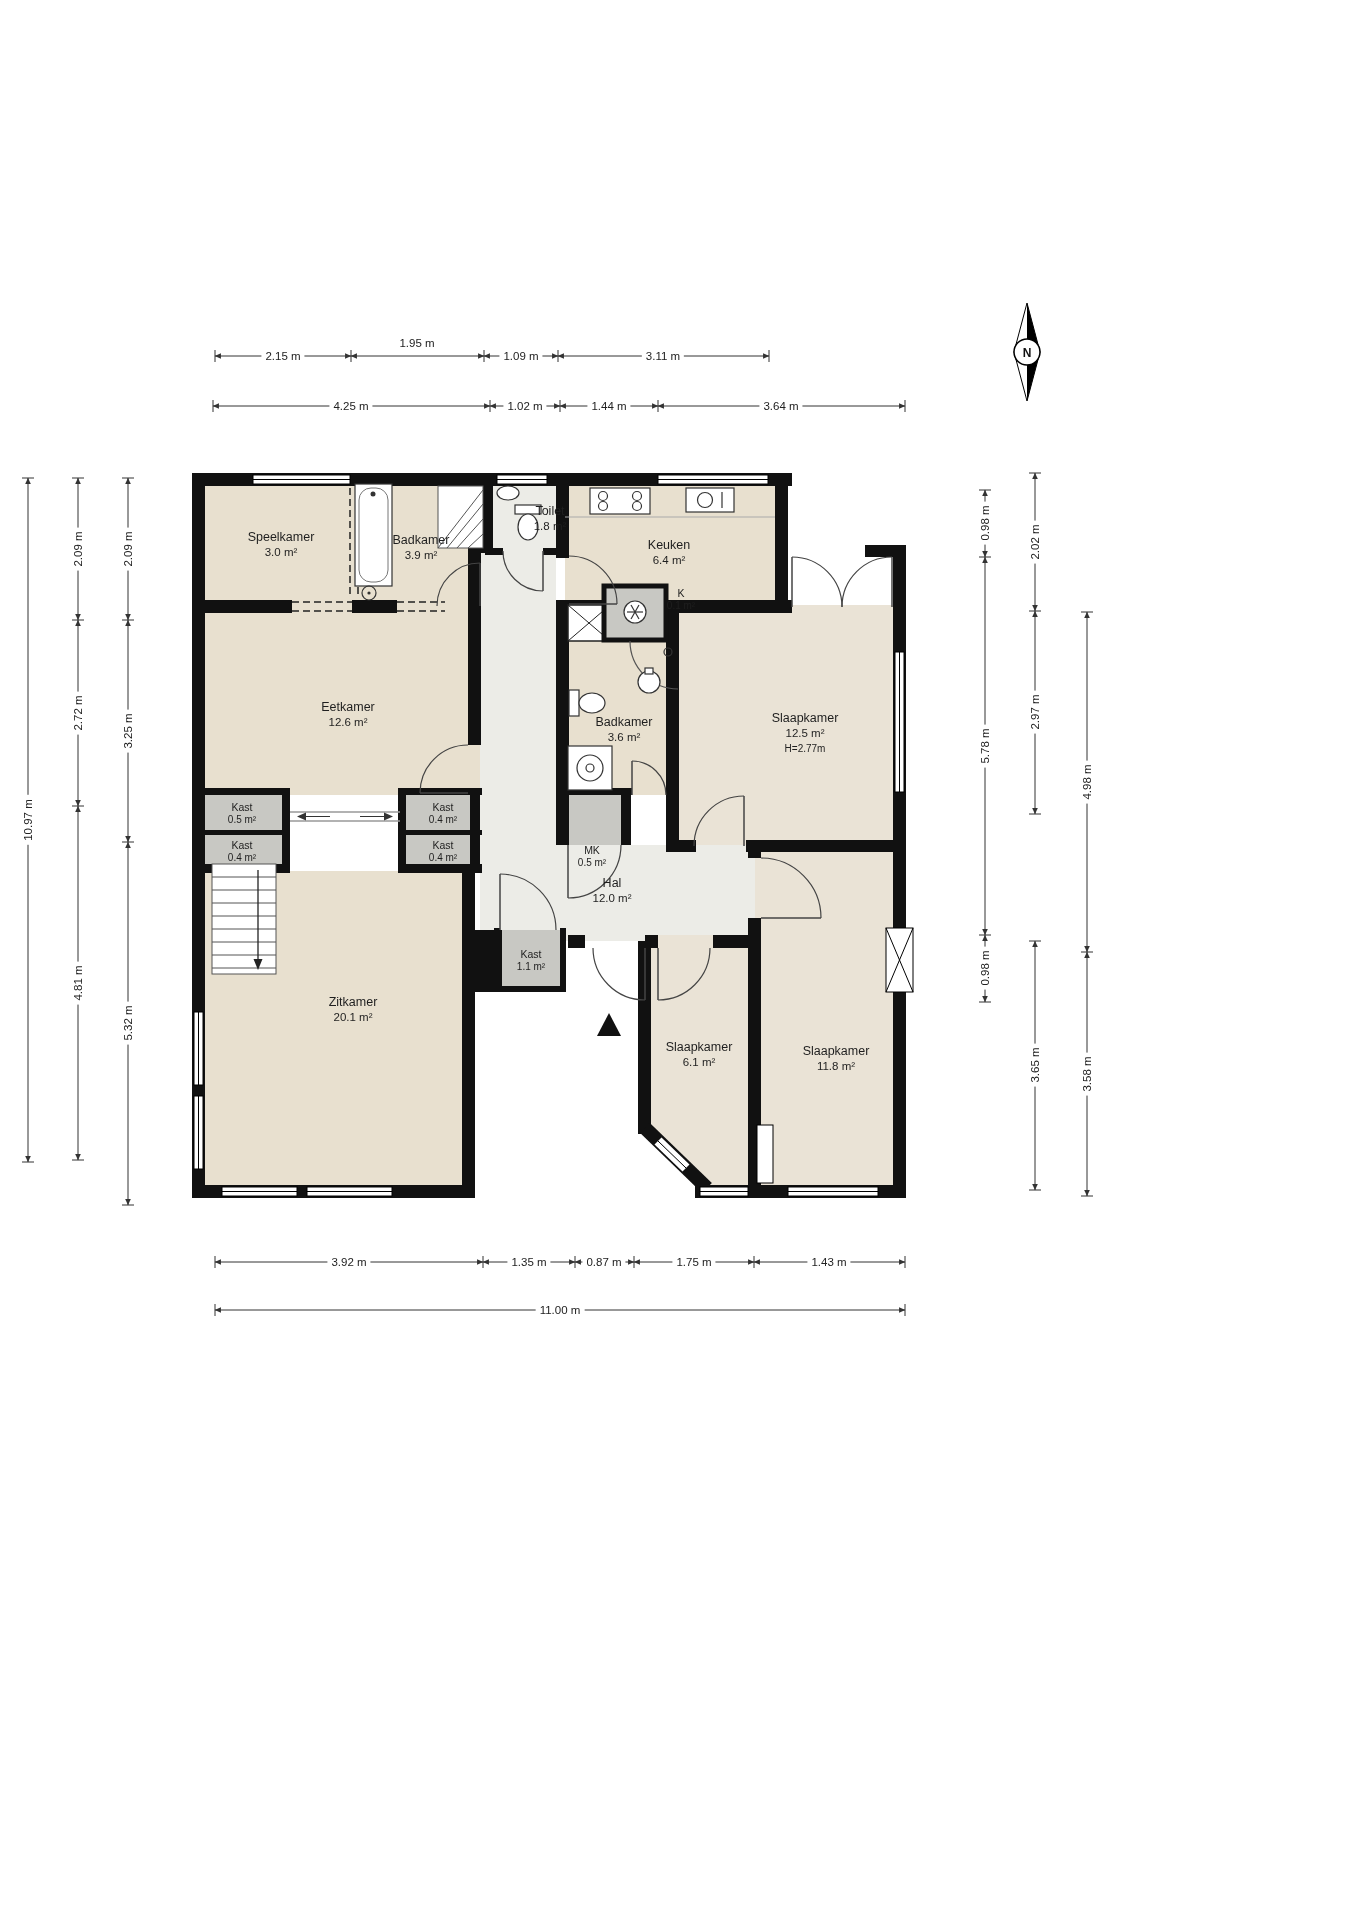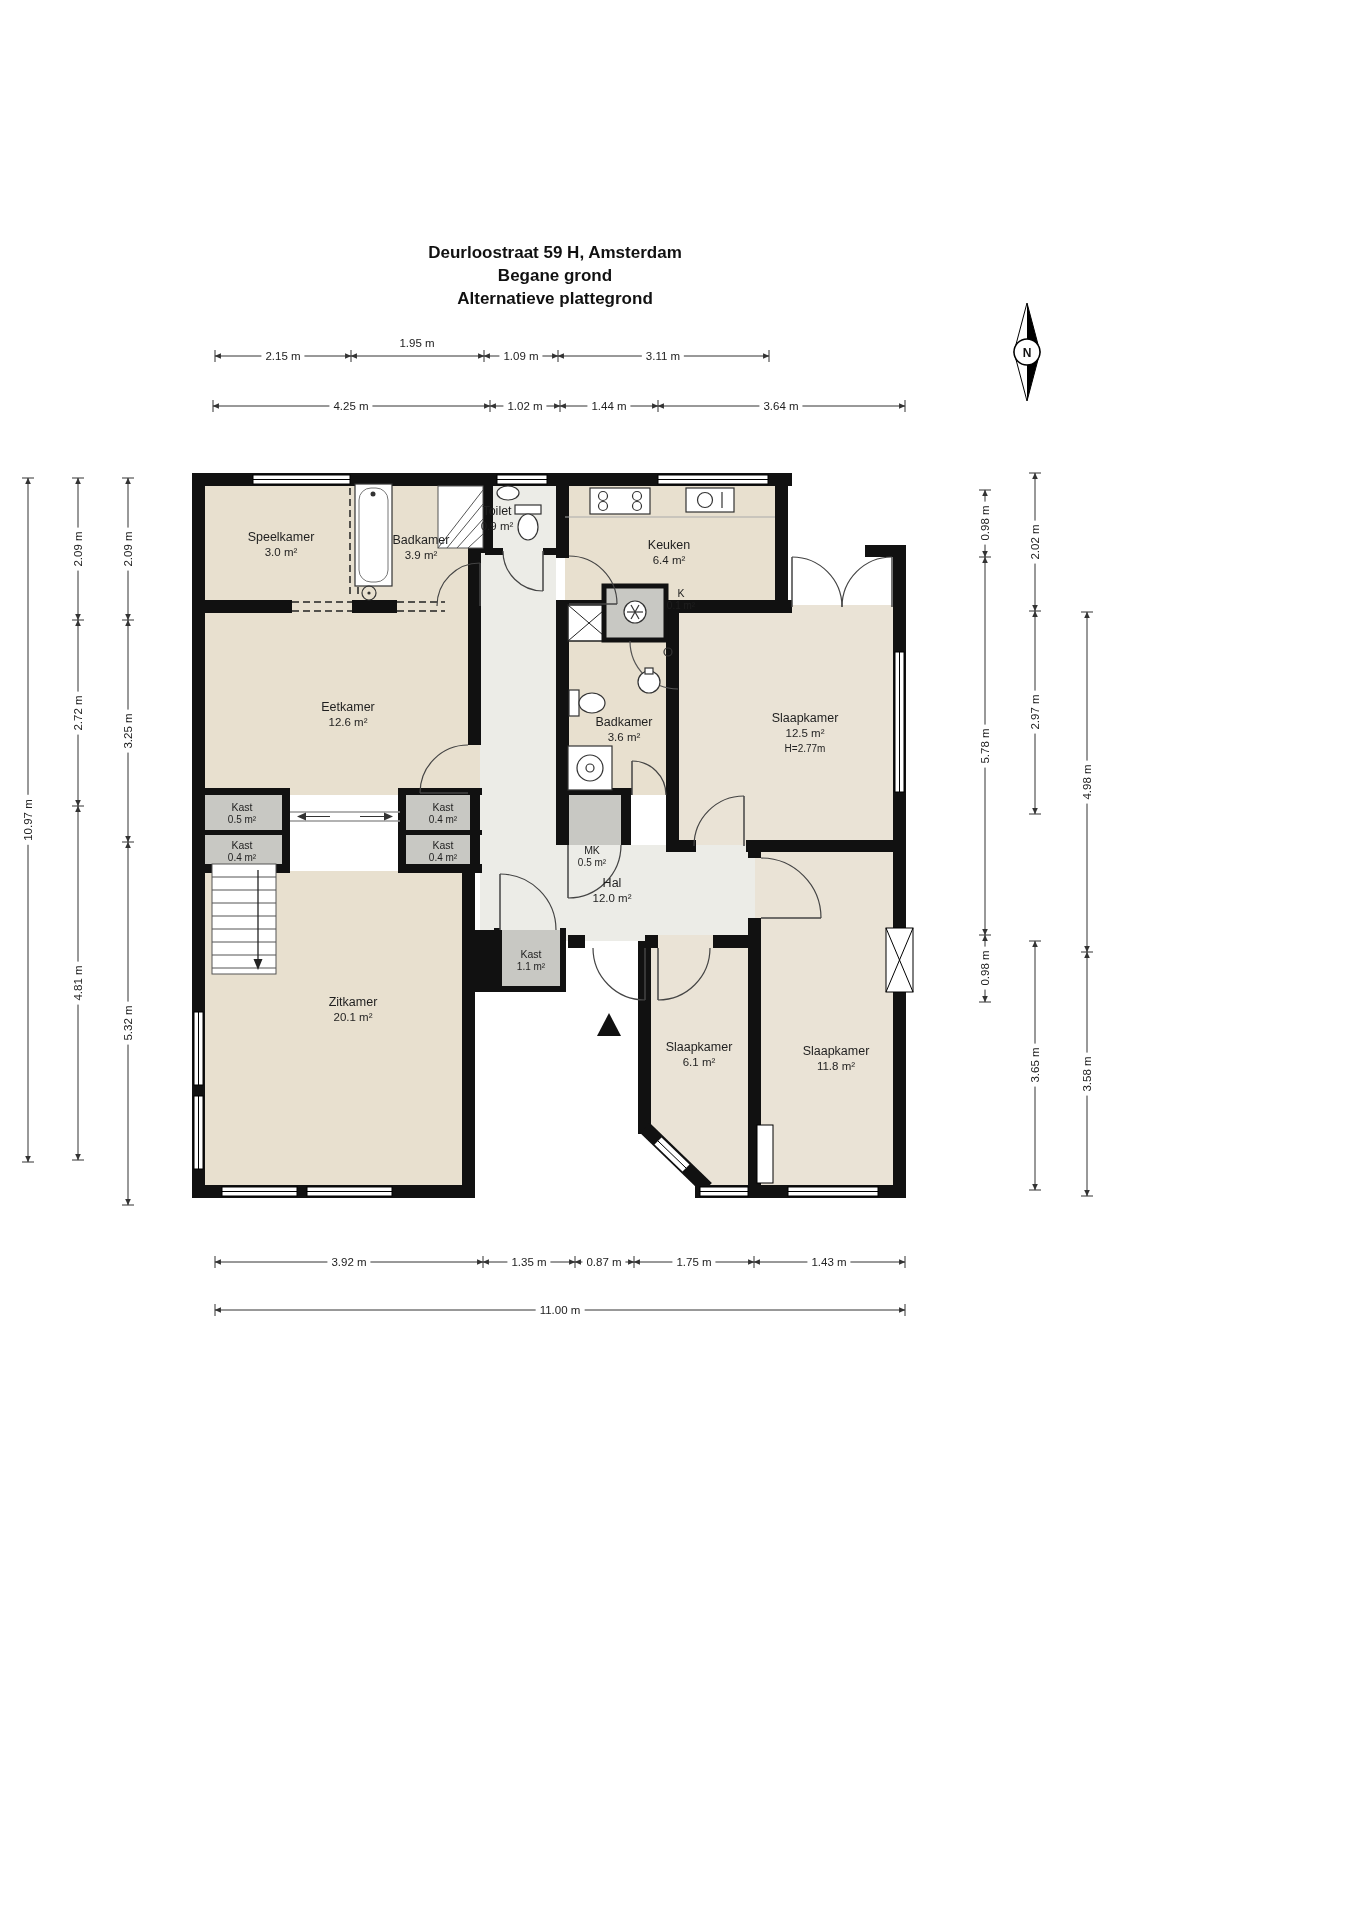--- a/index.html
+++ b/index.html
@@ -335,39 +335,34 @@
       </g>
     </g>
 
     <g>
       <polygon points="1027,303 1040,352 1027,401 1014,352" fill="#fff" stroke="#000" stroke-width="1"></polygon>
       <polygon points="1027,303 1040,352 1027,401" fill="#000"></polygon>
       <circle cx="1027" cy="352" r="13" fill="#fff" stroke="#000" stroke-width="1.5"></circle>
     </g>
   </svg>
 
-  <div class="title">
-    <div>Deurloostraat 59 H, Amsterdam</div>
-    <div>Begane grond</div>
-    <div>Alternatieve plattegrond</div>
-  </div>
 
   <div class="compass-n">N</div>
 
   <div class="room-label" style="left:281px;top:545px">
     <span class="rn">Speelkamer</span>
     <span class="ra">3.0 m²</span>
   </div>
   <div class="room-label" style="left:421px;top:548px">
     <span class="rn">Badkamer</span>
     <span class="ra">3.9 m²</span>
   </div>
-  <div class="room-label" style="left:497px;top:519px">
+  <div class="room-label" style="left:550px;top:519px">
     <span class="rn">Toilet</span>
-    <span class="ra">0.9 m²</span>
+    <span class="ra">1.8 m²</span>
   </div>
   <div class="room-label" style="left:669px;top:553px">
     <span class="rn">Keuken</span>
     <span class="ra">6.4 m²</span>
   </div>
   <div class="room-label small" style="left:681px;top:599px">
     <span class="rn">K</span>
     <span class="ra">0.1 m²</span>
   </div>
   <div class="room-label" style="left:348px;top:715px">

